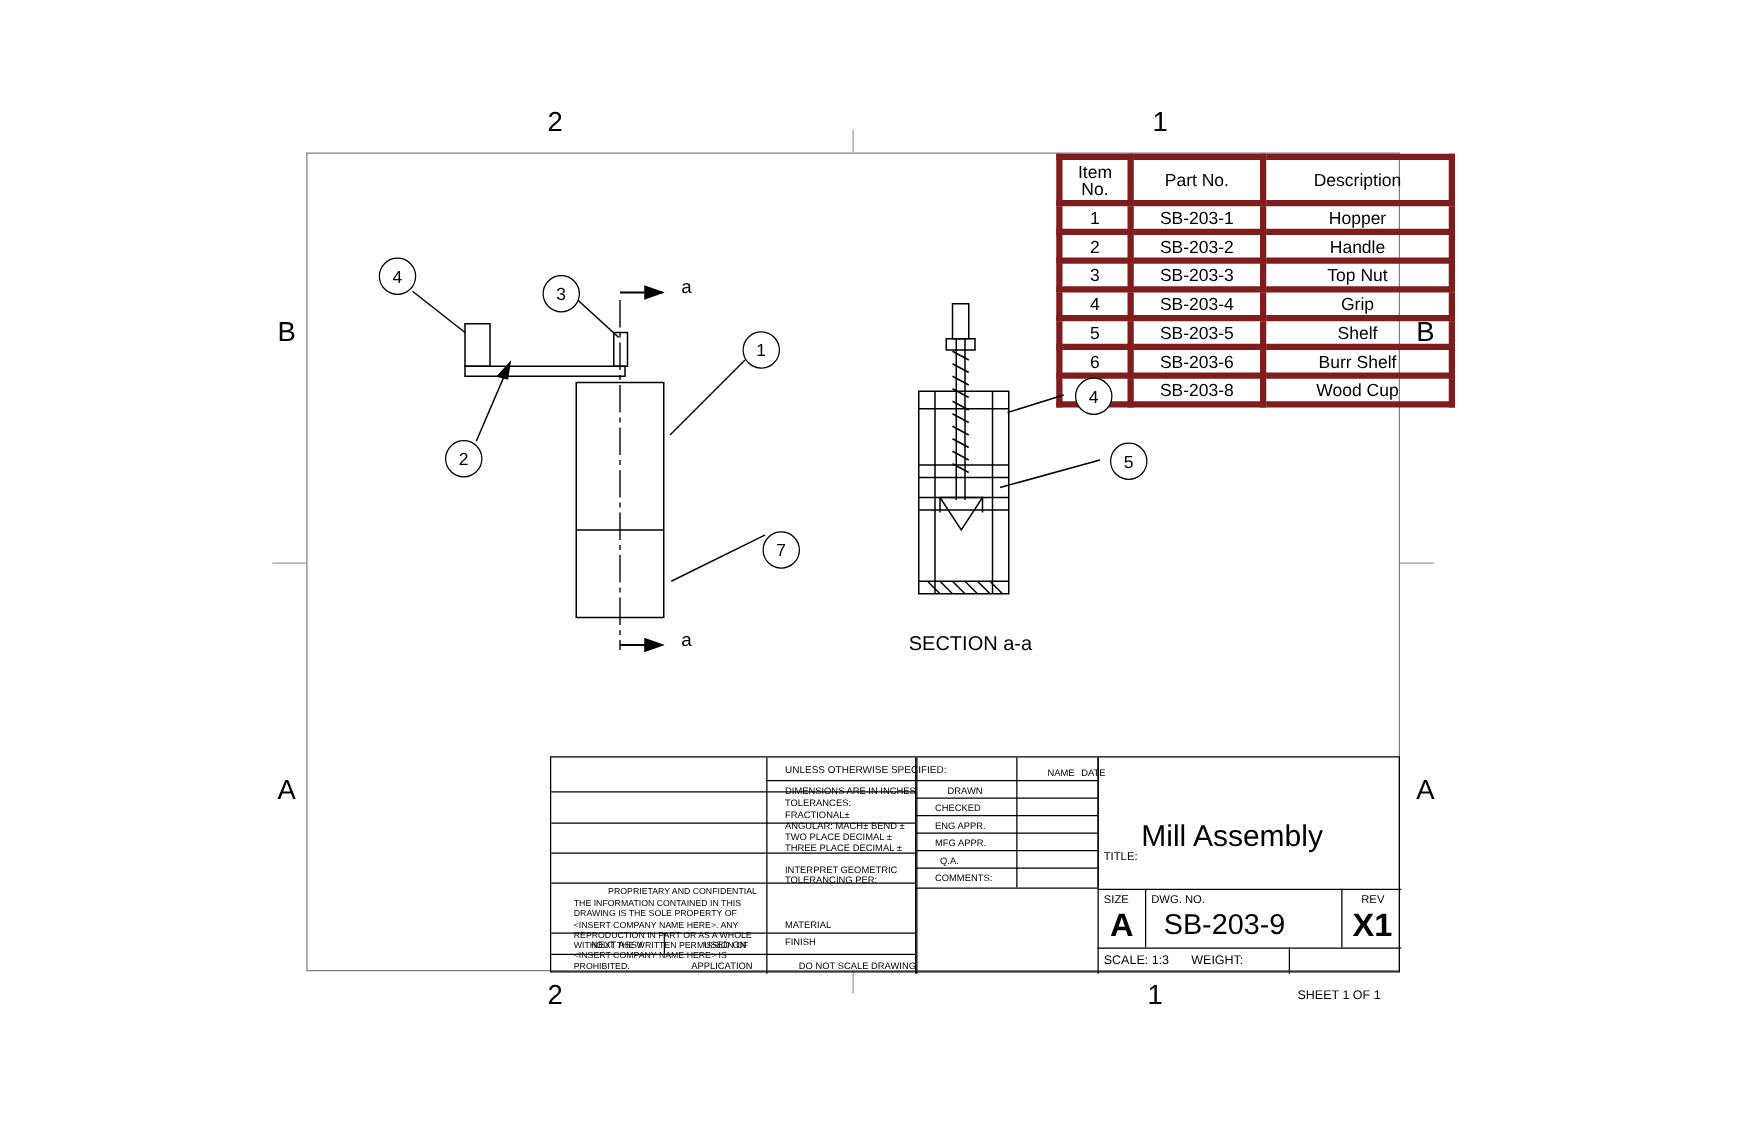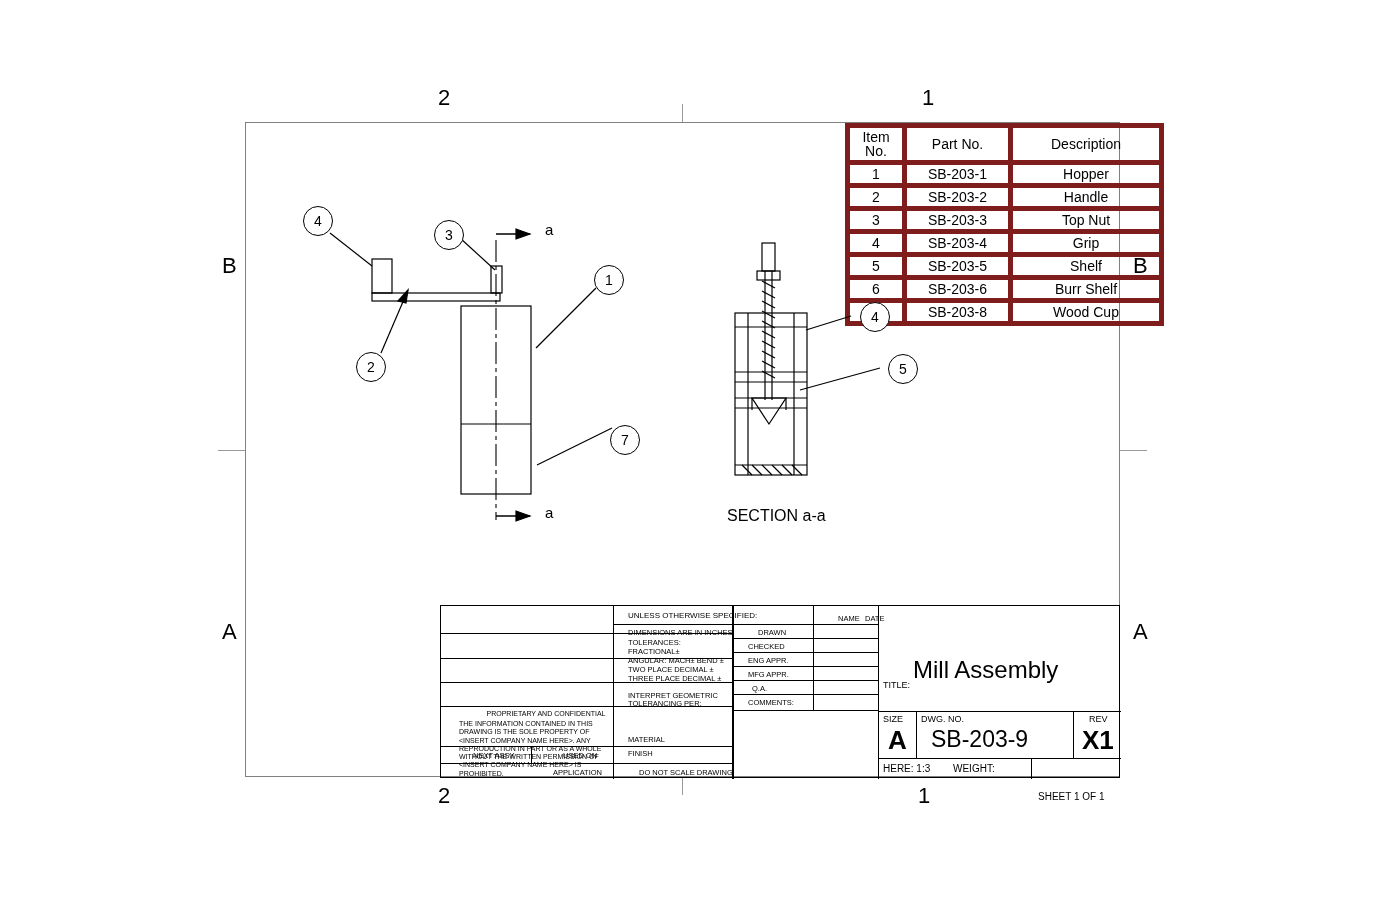--- a/index.html
+++ b/index.html
@@ -278,18 +278,18 @@
     <div class="l" style="left:632px;top:105px;width:1px;height:47px;"></div>
     <div class="l" style="left:590px;top:152px;width:1px;height:21px;"></div>
 
     <div class="t9" style="left:442px;top:108px;position:absolute;">SIZE</div>
     <div class="huge" style="left:447px;top:119px;">A</div>
     <div class="t9" style="left:480px;top:108px;position:absolute;">DWG.  NO.</div>
     <div class="dwgno" style="left:490px;top:120px;">SB-203-9</div>
     <div class="t9" style="left:648px;top:108px;position:absolute;">REV</div>
     <div class="huge" style="left:641px;top:119px;">X1</div>
 
-    <div class="t10" style="left:442px;top:157px;position:absolute;">HERE: 1:3</div>
+    <div class="t10" style="left:442px;top:157px;position:absolute;">SCALE: 1:3</div>
     <div class="t10" style="left:512px;top:157px;position:absolute;">WEIGHT:</div>
     <div class="t10" style="left:597px;top:157px;position:absolute;margin-top:28px;">SHEET 1 OF 1</div>
   </div>
 
 </div>
 
 </body></html>

